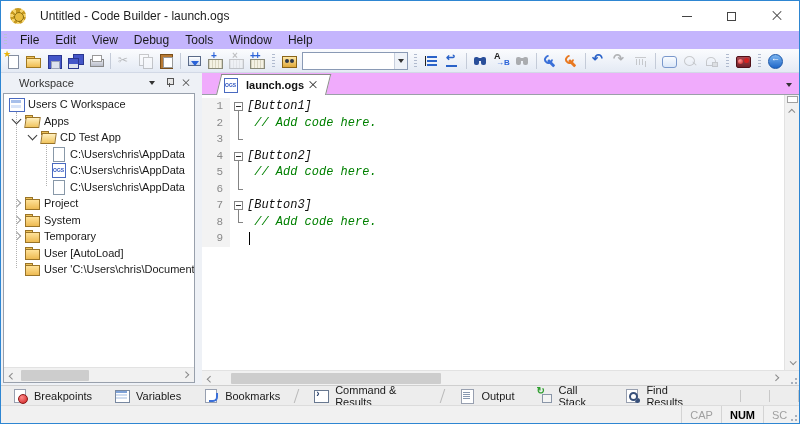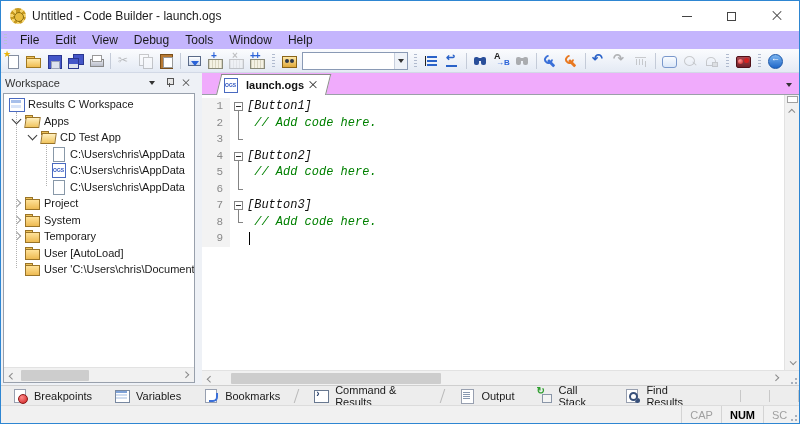--- a/index.html
+++ b/index.html
@@ -2,21 +2,21 @@
 <html><head>
 <meta charset="utf-8">
 <style>
   * { box-sizing: border-box; margin: 0; padding: 0; }
   html,body { background:#fff; }
   body { font-family:"Liberation Sans", sans-serif; }
 
   .window{width:800px;height:424px;border:1px solid #2e86d2;background:#fff;display:flex;flex-direction:column;position:relative;overflow:hidden;}
 
   
-  .titlebar{height:30px;display:flex;align-items:center;background:#fff;flex:none;}
+  .titlebar{height:30px;display:flex;align-items:center;background:#fff;flex:none;gap:8px;}
   .app-icon{width:16px;height:16px;margin:0 6px 0 9px;border-radius:50%;
     background:repeating-conic-gradient(#c79a1f 0 24deg,#f5d36a 24deg 48deg);position:relative;flex:none;}
   .app-icon::after{content:"";position:absolute;left:4px;top:4px;width:8px;height:8px;border-radius:50%;background:#e8bd3f;border:1px solid #8a6d10;}
   .title-text{font-size:12px;color:#1c1c1c;}
   .wbtns{margin-left:auto;display:flex;height:100%;}
   .wbtn{width:45px;height:100%;display:flex;align-items:center;justify-content:center;}
   .ic-min{width:10px;height:1px;background:#444;}
   .ic-max{width:9px;height:9px;border:1px solid #444;}
   .ic-x{position:relative;width:10px;height:10px;display:block;}
   .ic-x::before,.ic-x::after{content:"";position:absolute;left:-1px;top:4px;width:12px;height:1px;background:#444;}
@@ -86,21 +86,21 @@
   .i-back::after{content:"←";position:absolute;left:4px;top:0px;font-size:9px;font-weight:bold;color:#fff;}
 
   .combo{width:106px;height:18px;background:#fff;border:1px solid #8a9ab5;display:flex;align-items:center;margin:0 2px;flex:none;}
   .combo-text{flex:1;font-size:11px;padding-left:3px;color:#222;}
   .combo-arrow{width:13px;height:100%;display:flex;align-items:center;justify-content:center;border-left:1px solid #c8d0de;background:#eef2f8;}
   .ic-down{width:0;height:0;border:3px solid transparent;border-top:4px solid #333;display:block;margin-top:3px;}
 
   
   .main{flex:1;display:flex;min-height:0;background:#eef1f6;}
   .wpanel{width:196px;flex:none;display:flex;flex-direction:column;background:#eef1f6;}
-  .wpanel-header{height:20px;display:flex;align-items:center;padding:0 4px 0 4px;flex:none;}
+  .wpanel-header{height:20px;display:flex;align-items:center;padding:0 4px 0 18px;flex:none;}
   .wpanel-title{font-size:11px;color:#333;flex:1;}
   .ph-btn{width:15px;height:14px;display:flex;align-items:center;justify-content:center;margin-left:2px;}
   .ph-btn .ic-x{transform:scale(.75);}
   .ic-pin{position:relative;width:8px;height:10px;display:block;}
   .ic-pin::before{content:"";position:absolute;left:2px;top:0;width:5px;height:5px;border:1px solid #555;background:#e6e6e6;}
   .ic-pin::after{content:"";position:absolute;left:4px;top:5px;width:1px;height:4px;background:#555;}
 
   .treebox{flex:1;margin:0 2px 2px 2px;border:1px solid #98a0ac;background:#fff;display:flex;flex-direction:column;min-height:0;position:relative;}
   .tree{flex:1;overflow:hidden;position:relative;padding-top:2px;}
   .tree-row{height:16.5px;display:flex;align-items:center;white-space:nowrap;overflow:hidden;position:relative;}
@@ -355,21 +355,21 @@
         <span class="ph-btn">
             <i class="ic-x"></i>
           </span>
       </div>
       <div class="treebox">
         <div class="tree" id="tree">
           <div class="vline v1"></div>
           <div class="vline v2"></div>
         <div class="tree-row" style="padding-left: 4px;">
               <span class="t-ico t-workspace"></span>
-              <span class="tree-label">Results C Workspace</span>
+              <span class="tree-label">Users C Workspace</span>
             </div>
             <div class="tree-row" style="padding-left: 6px;">
               <span class="exp open"></span>
               <span class="t-ico t-folder-open"></span>
               <span class="tree-label">Apps</span>
             </div>
             <div class="tree-row" style="padding-left: 22px;">
               <span class="exp open"></span>
               <span class="t-ico t-folder-open"></span>
               <span class="tree-label">CD Test App</span>

